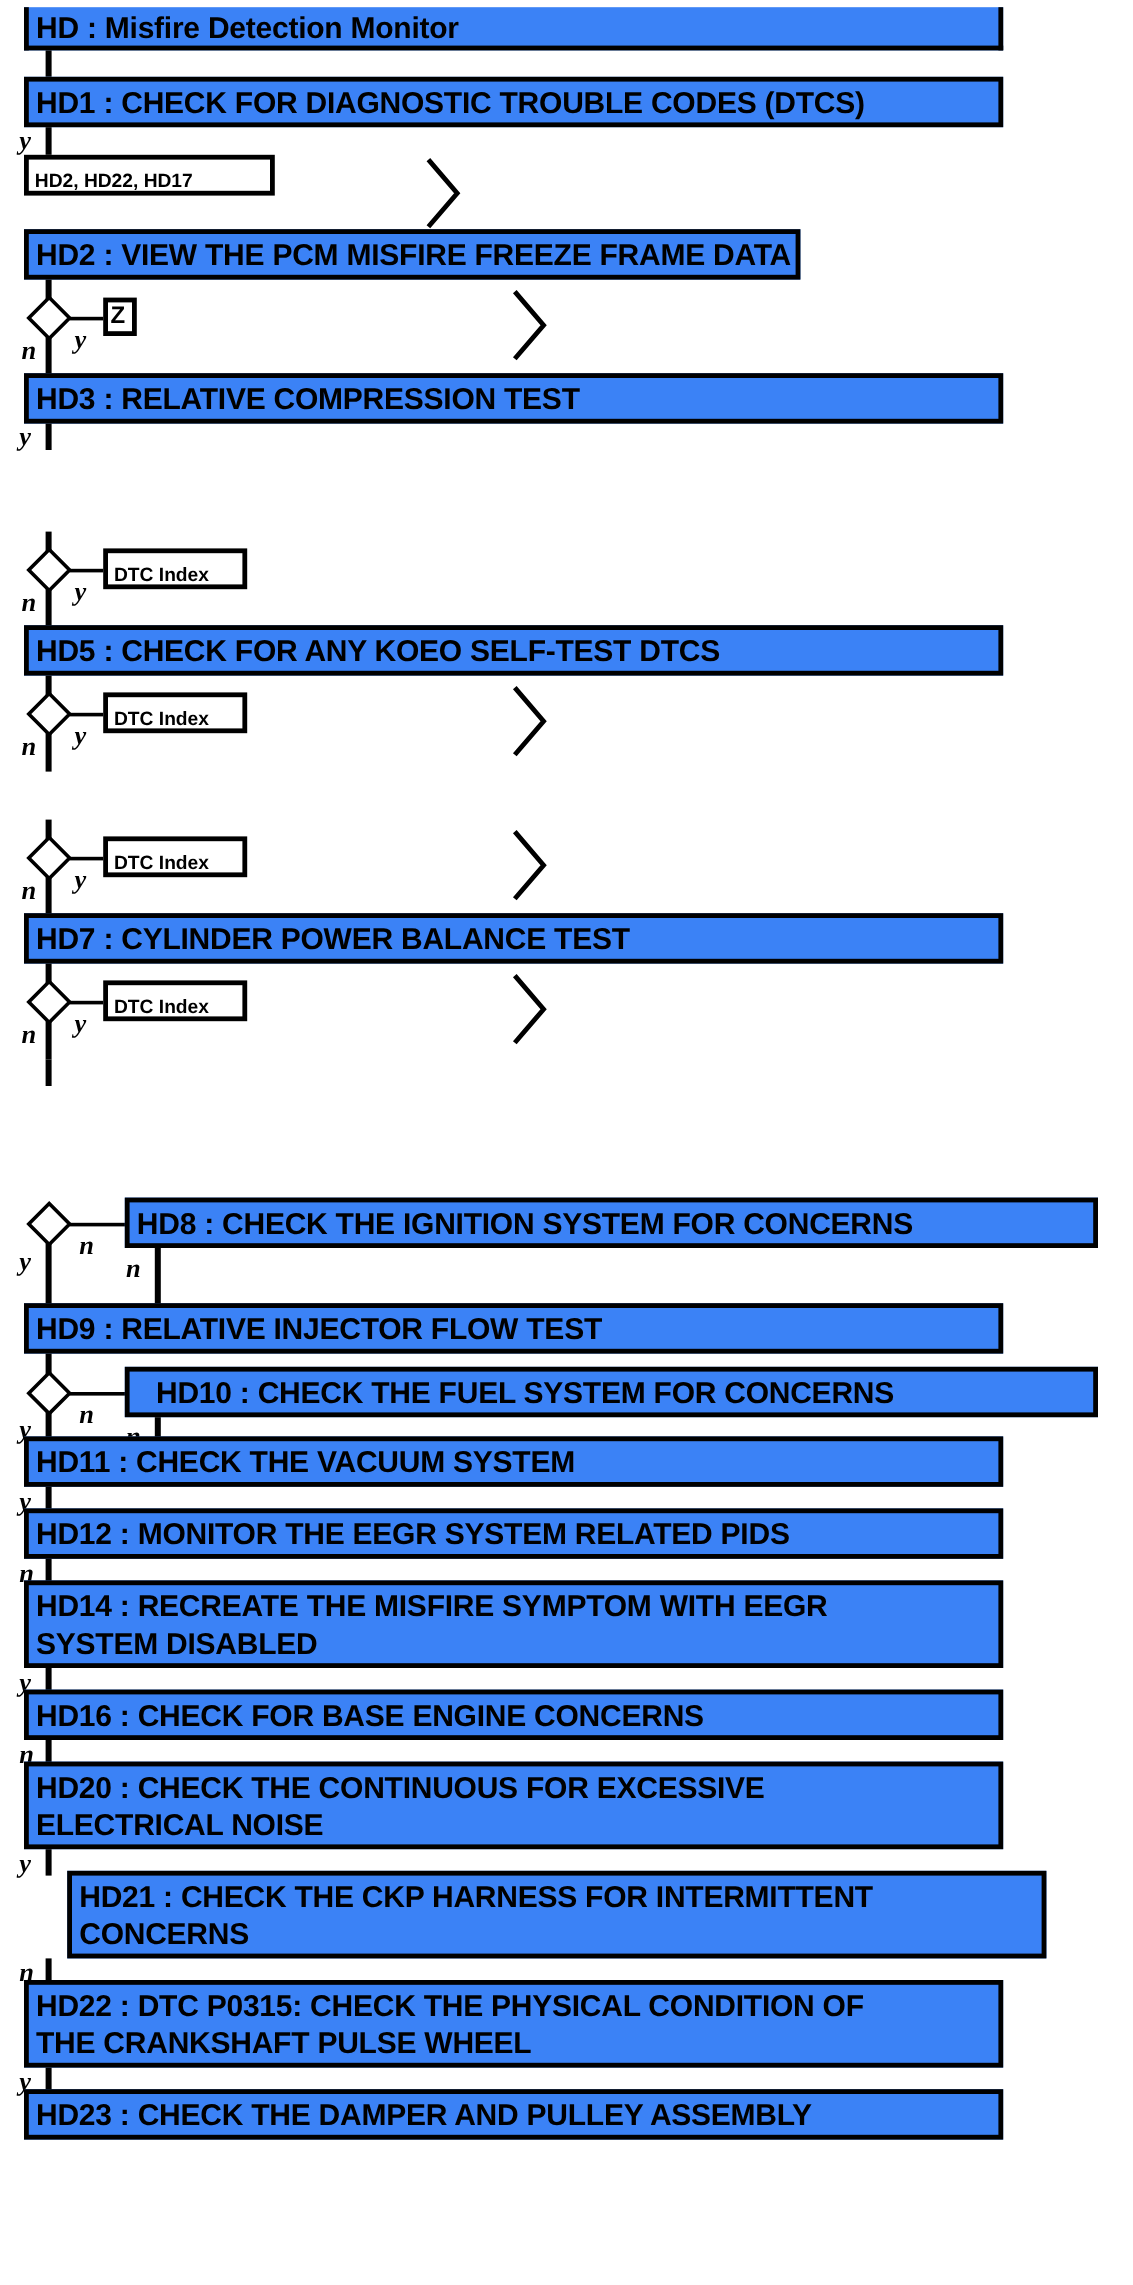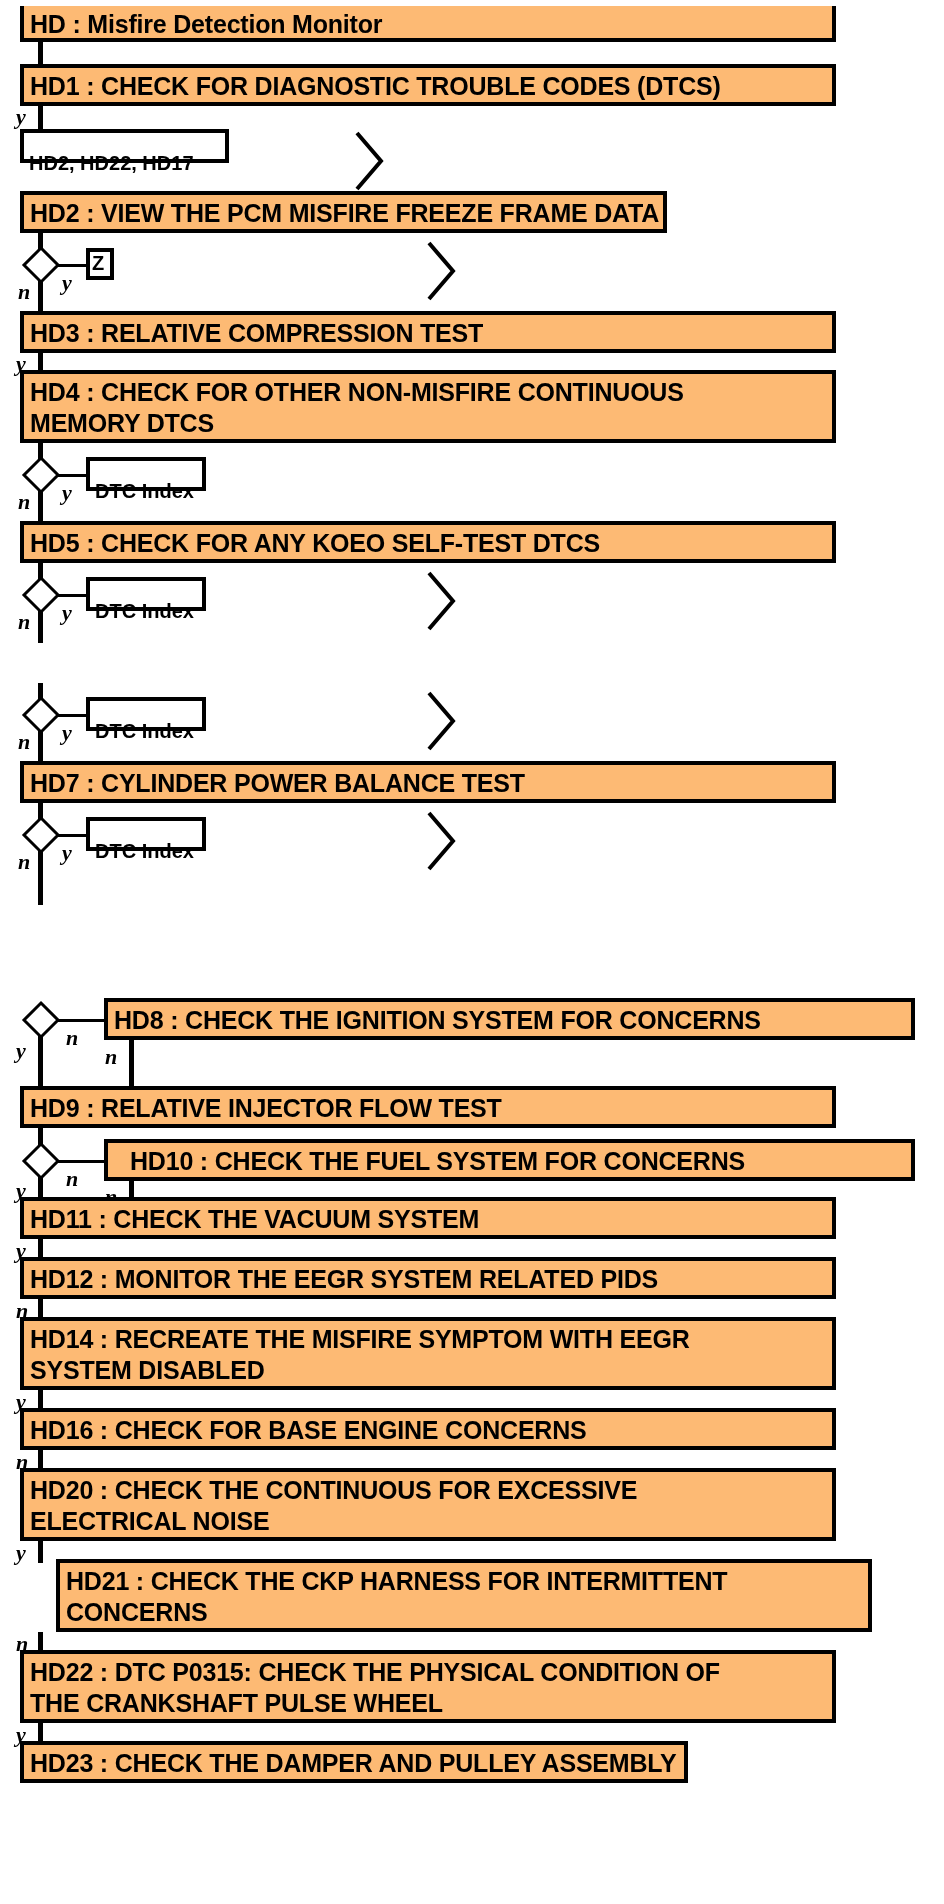--- a/index.html
+++ b/index.html
@@ -15,44 +15,44 @@
     width: 944px;
     height: 1904px;
     background: #ffffff;
     overflow: hidden;
   }
   
   .step-box {
     position: absolute;
     box-sizing: border-box;
     border: 4px solid #000000;
-    background: #fdba74;
+    background: #3b82f6;
     font-weight: bold;
     font-size: 25px;
     line-height: 31px;
     letter-spacing: -0.2px;
     color: #000000;
     padding: 3px 0 3px 6px;
     white-space: pre-line;
   }
   
   .step-box.open-top {
     border-top: none;
   }
   
   .ref-box {
     position: absolute;
     box-sizing: border-box;
     border: 4px solid #000000;
     background: #ffffff;
     font-weight: bold;
-    font-size: 20px;
+    font-size: 16px;
     line-height: 26px;
     color: #000000;
-    padding: 17px 5px 2px 5px;
+    padding: 6px 5px 2px 5px;
     white-space: nowrap;
   }
   .ref-box.tiny {
     font-size: 20px;
     line-height: 22px;
     padding: 0 2px;
   }
   
   .v-line {
     position: absolute;
@@ -128,22 +128,20 @@
   <div class="chevron" style="left:424px; top:238px;">
     <svg viewBox="0 0 34 66" width="34" height="66">
       <polyline points="5,5 29,33 5,61" fill="none" stroke="#000" stroke-width="4"></polyline>
     </svg>
   </div>
 
   <div class="step-box" style="left:20px; top:311px; width:816px; height:42px;">HD3 : RELATIVE COMPRESSION TEST</div>
   <div class="v-line" style="left:38px; top:353px; height:22px;"></div>
   <div class="edge-label" style="left:16px; top:353px;">y</div>
 
-  <div class="step-box" style="left:20px; top:370px; width:816px; height:73px;">HD4 : CHECK FOR OTHER NON-MISFIRE CONTINUOUS
-MEMORY DTCS</div>
   <div class="v-line" style="left:38px; top:443px; height:20px;"></div>
   <div class="diamond" style="left:21px; top:455px;">
     <svg viewBox="0 0 40 40" width="40" height="40">
       <polygon points="20,3 37,20 20,37 3,20" fill="#fff" stroke="#000" stroke-width="3"></polygon>
     </svg>
   </div>
   <div class="h-line thin" style="left:58px; top:474px; width:32px;"></div>
   <div class="edge-label" style="left:62px; top:482px;">y</div>
   <div class="ref-box" style="left:86px; top:457px; width:120px; height:34px;">DTC Index</div>
   <div class="v-line" style="left:38px; top:491px; height:32px;"></div>
@@ -257,15 +255,15 @@
   <div class="step-box" style="left:20px; top:1559px; width:816px; height:73px;margin-left:36px;">HD21 : CHECK THE CKP HARNESS FOR INTERMITTENT
 CONCERNS</div>
   <div class="v-line" style="left:38px; top:1632px; height:22px;"></div>
   <div class="edge-label" style="left:16px; top:1633px;">n</div>
 
   <div class="step-box" style="left:20px; top:1650px; width:816px; height:73px;">HD22 : DTC P0315: CHECK THE PHYSICAL CONDITION OF
 THE CRANKSHAFT PULSE WHEEL</div>
   <div class="v-line" style="left:38px; top:1723px; height:22px;"></div>
   <div class="edge-label" style="left:16px; top:1724px;">y</div>
 
-  <div class="step-box" style="left:20px; top:1741px; width:668px; height:42px;">HD23 : CHECK THE DAMPER AND PULLEY ASSEMBLY</div>
+  <div class="step-box" style="left:20px; top:1741px; width:816px; height:42px;">HD23 : CHECK THE DAMPER AND PULLEY ASSEMBLY</div>
 
 </div>
 
 </body></html>

